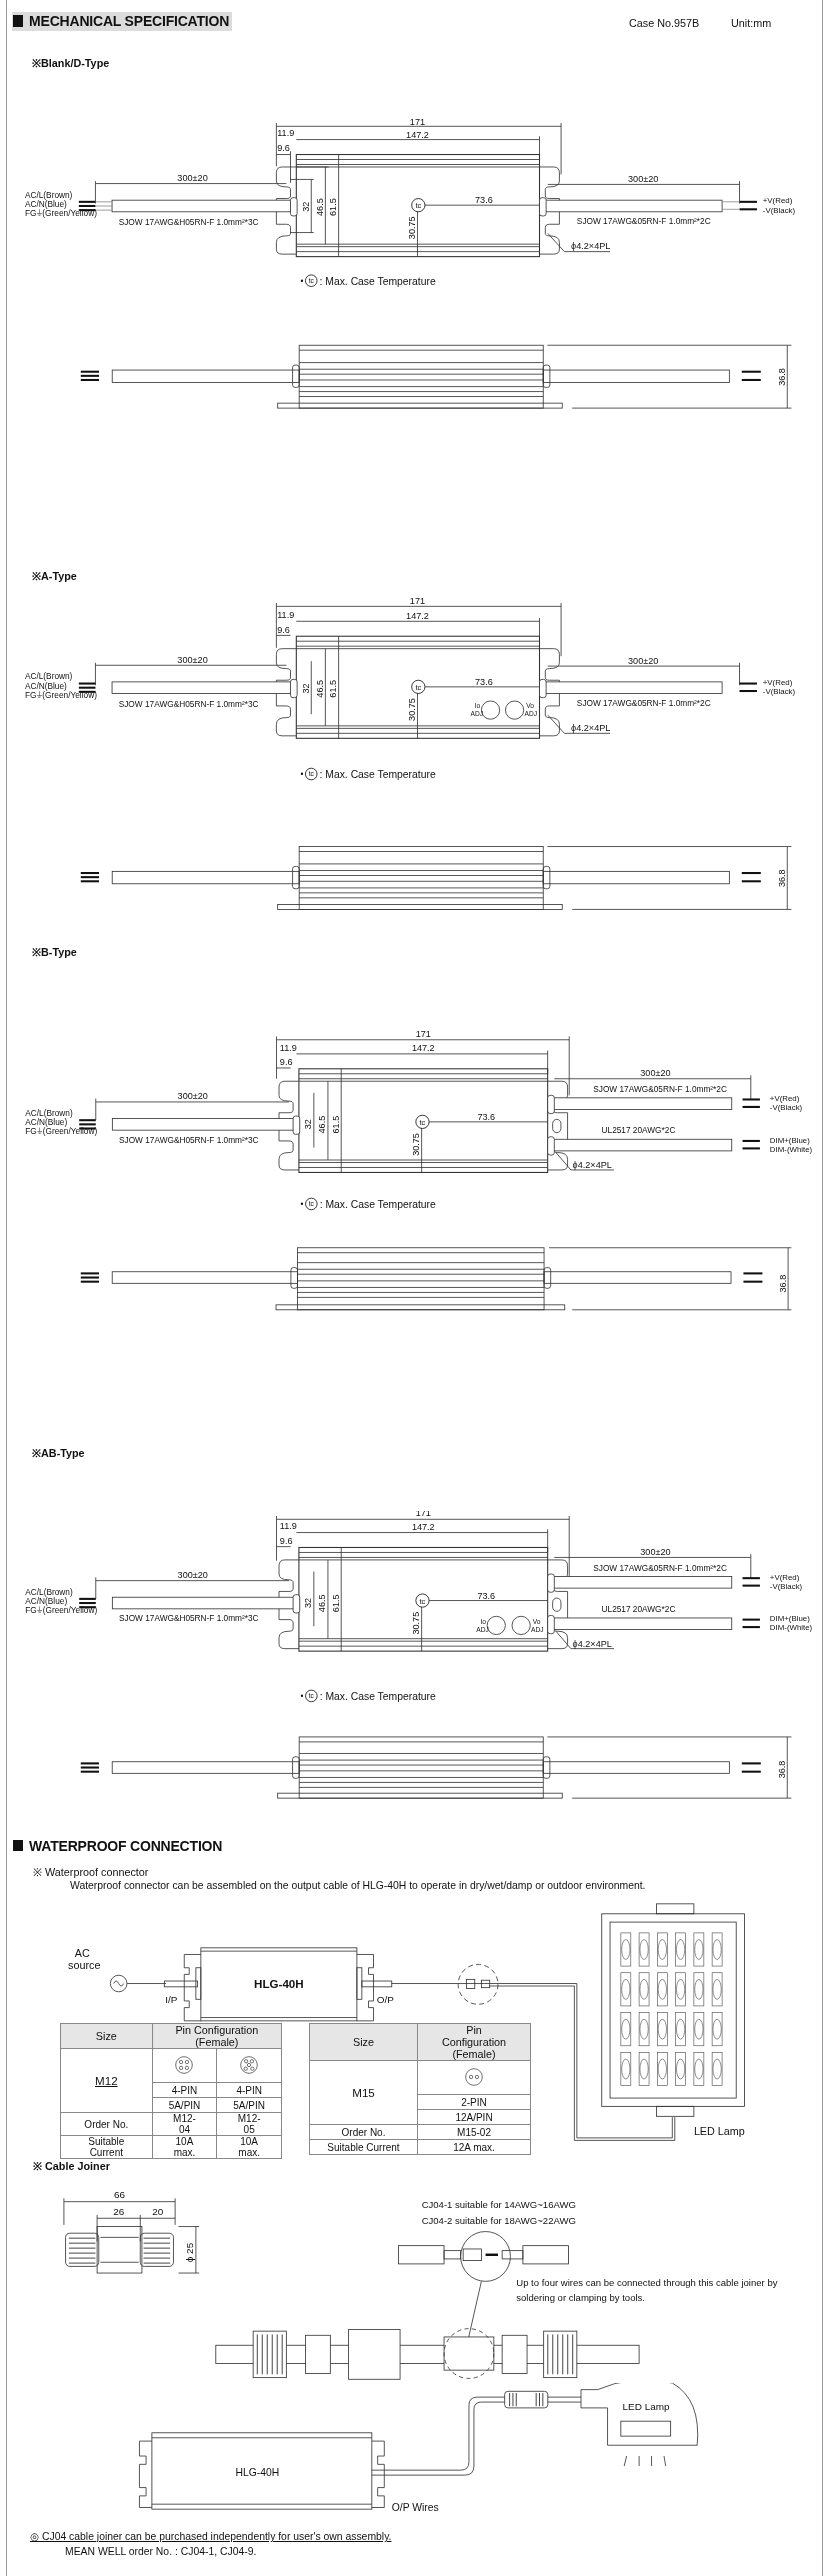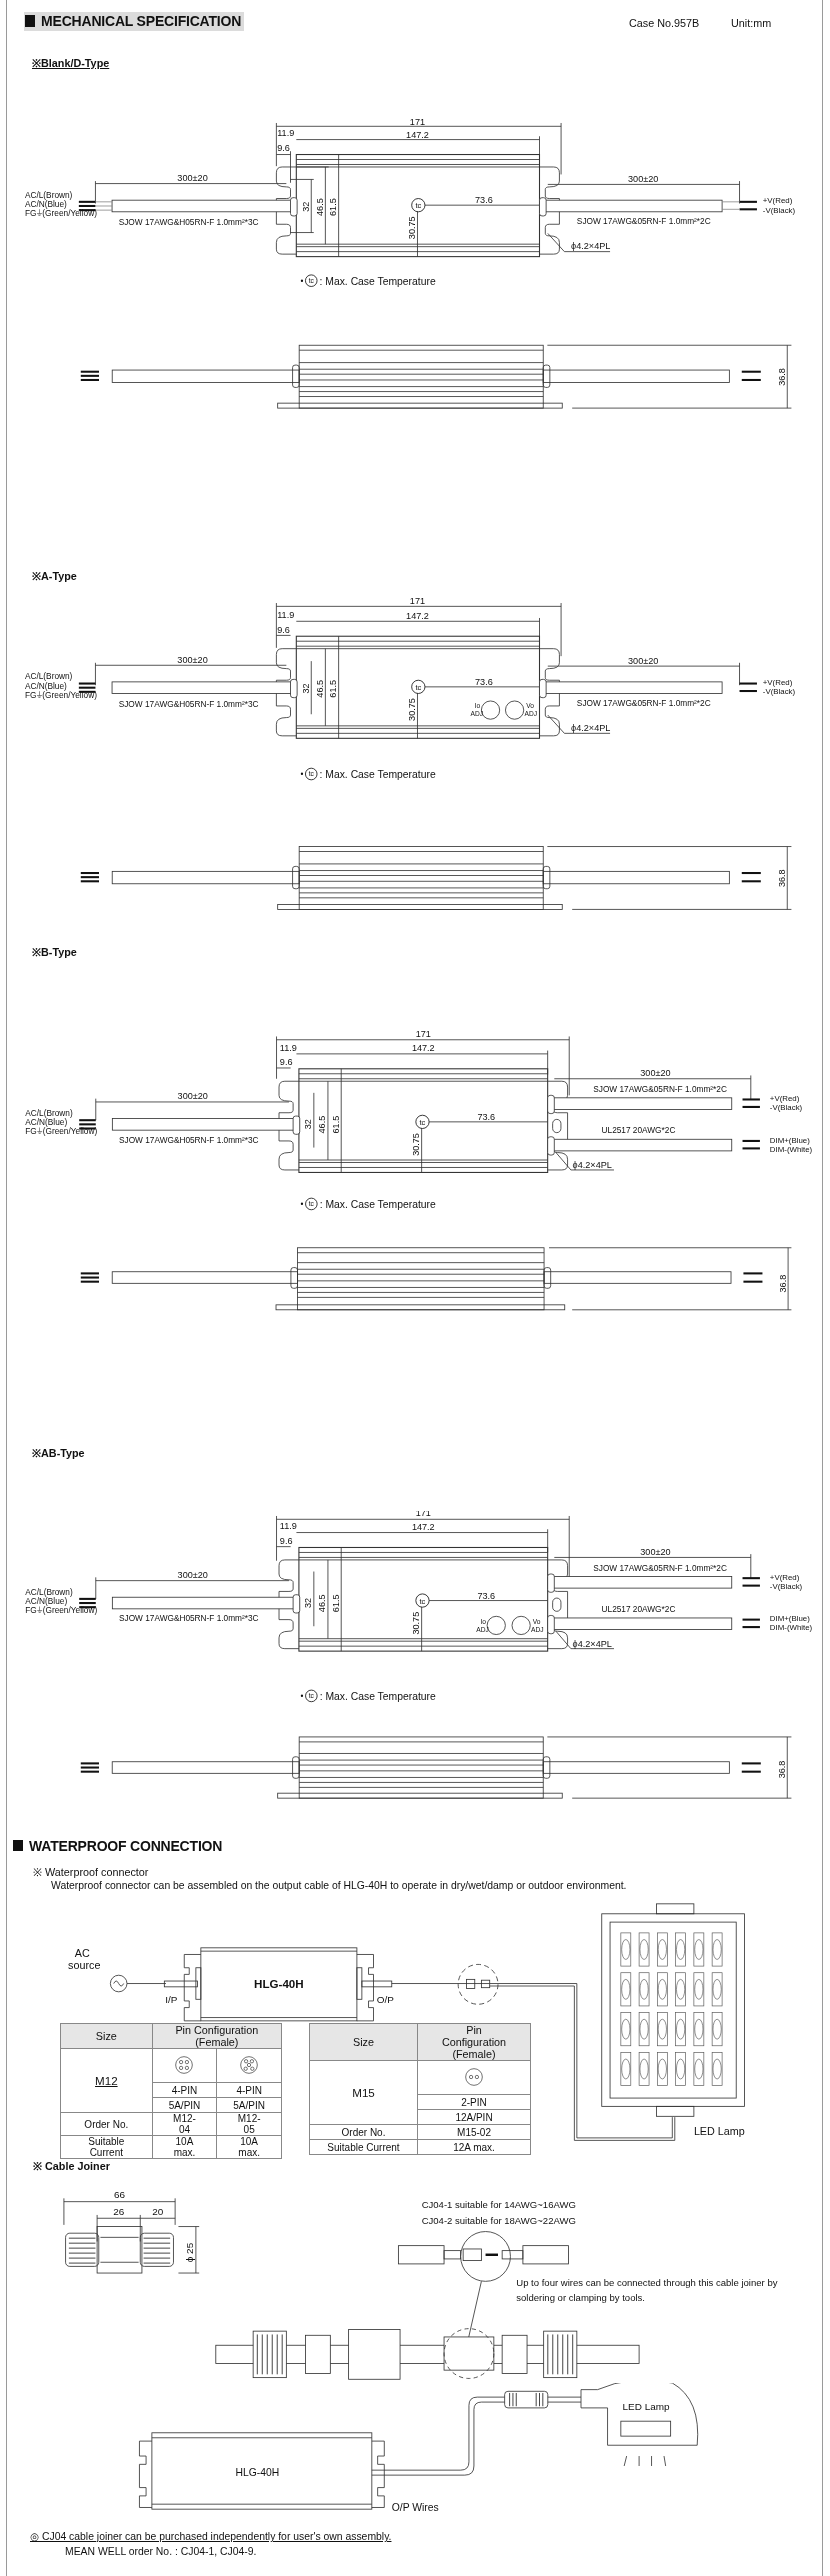--- a/index.html
+++ b/index.html
@@ -1,20 +1,20 @@
 <!DOCTYPE html>
 <html style="font-size:13.3px"><head>
 <meta charset="utf-8">
 <style>
   html,body{margin:0;padding:0;background:#fff;}
   body{width:830px;height:2576px;position:relative;font-family:"Liberation Sans",sans-serif;color:#111;overflow:hidden;}
   .frame{position:absolute;left:5.8px;top:0;width:817px;height:2576px;border-left:0.8px solid #9a9a9a;border-right:0.8px solid #9a9a9a;box-sizing:border-box;}
   .sec-title{position:absolute;left:11.6px;font-weight:bold;font-size:14px;letter-spacing:-0.2px;display:flex;align-items:center;padding:1.7px 3.3px 1.7px 1.7px;}
   .sec-title .sq{display:inline-block;width:10px;height:11.6px;background:#111;margin-right:5.8px;}
-  .sec-title.gray{background:#dcdcdc;margin-left:12px;}
+  .sec-title.gray{background:#dcdcdc;}
   .case{position:absolute;top:16.6px;left:629px;font-size:10.8px;}
   .unit{position:absolute;top:16.6px;left:731px;font-size:10.8px;}
   .type-label{position:absolute;left:32px;font-weight:bold;font-size:10.8px;}
   svg{position:absolute;left:0;}
   svg text{font-family:"Liberation Sans",sans-serif;fill:#111;}
   .sub{position:absolute;left:33px;font-size:10.8px;}
   .desc{position:absolute;left:51px;font-size:10.4px;}
   table.pin{position:absolute;border-collapse:collapse;font-size:10px;}
   table.pin td{border:0.8px solid #888;text-align:center;height:14px;padding:0 16px;}
   table.pin td.hd{background:#e6e6e6;height:16.6px;font-size:10.8px;}
@@ -25,21 +25,21 @@
 
 <div class="frame"></div>
 
 <div class="sec-title gray" style="top:11.6px;">
   <span class="sq"></span>
   <span>MECHANICAL SPECIFICATION</span>
 </div>
 <div class="case">Case No.957B</div>
 <div class="unit">Unit:mm</div>
 
-<div class="type-label" style="top:55px;text-decoration:underline;">※Blank/D-Type</div>
+<div class="type-label" style="top:55px;">※Blank/D-Type</div>
 
 <svg width="830" height="191" style="top:108px;" viewBox="0 130 1000 230">
   <g stroke="#333" fill="none" stroke-width="1">
 
     <line x1="333" y1="152" x2="676" y2="152"></line>
       <line x1="333" y1="148" x2="333" y2="200"></line>
       <line x1="676" y1="148" x2="676" y2="210"></line>
     <line x1="357" y1="168" x2="650" y2="168"></line>
       <line x1="650" y1="164" x2="650" y2="190"></line>
     <line x1="333" y1="186" x2="350" y2="186"></line>
@@ -478,21 +478,21 @@
       <line x1="895" y1="2134" x2="918" y2="2134"></line>
   </g>
   <text transform="translate(947,2142) rotate(-90)" font-size="11">36.8</text>
 </svg>
 
 <div class="sec-title" style="top:1836px;">
   <span class="sq"></span>
   <span>WATERPROOF CONNECTION</span>
 </div>
 <div class="sub" style="top:1864px;">※ Waterproof connector</div>
-<div class="desc" style="top:1880px;">Waterproof connector can be assembled on the output cable of HLG-40H to operate in dry/wet/damp or outdoor environment.</div>
+<div class="desc" style="top:1880px;margin-left:19px;">Waterproof connector can be assembled on the output cable of HLG-40H to operate in dry/wet/damp or outdoor environment.</div>
 
 <svg width="830" height="274" style="top:1893px;" viewBox="0 2280 1000 330">
   <g stroke="#333" fill="none" stroke-width="1">
     <circle cx="143" cy="2389" r="10"></circle>
     <path d="M137 2389 q3 -6 6 0 q3 6 6 0"></path>
     <line x1="153" y1="2389" x2="200" y2="2389"></line>
     <rect x="198" y="2386" width="40" height="7"></rect>
     <rect x="242" y="2346" width="188" height="88"></rect>
     <line x1="242" y1="2350" x2="430" y2="2350"></line>
       <line x1="242" y1="2430" x2="430" y2="2430"></line>

